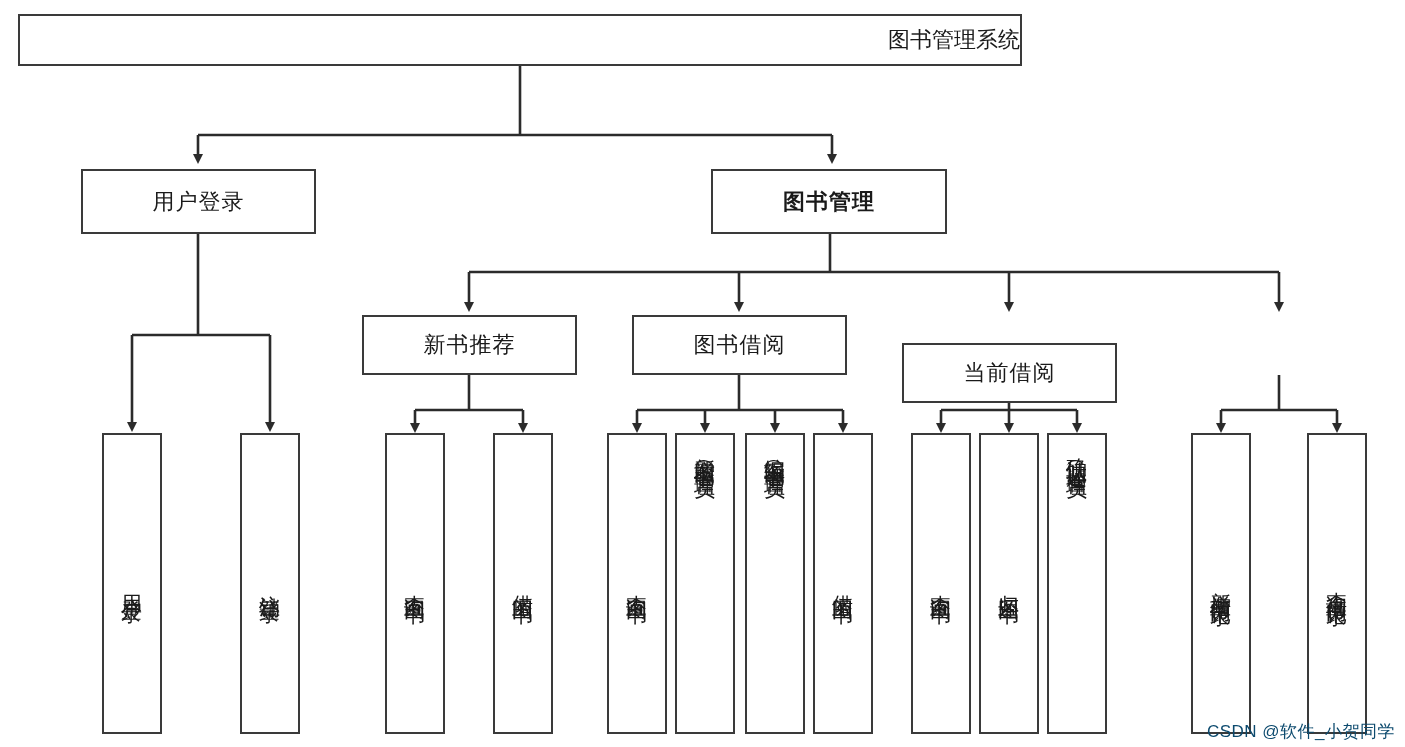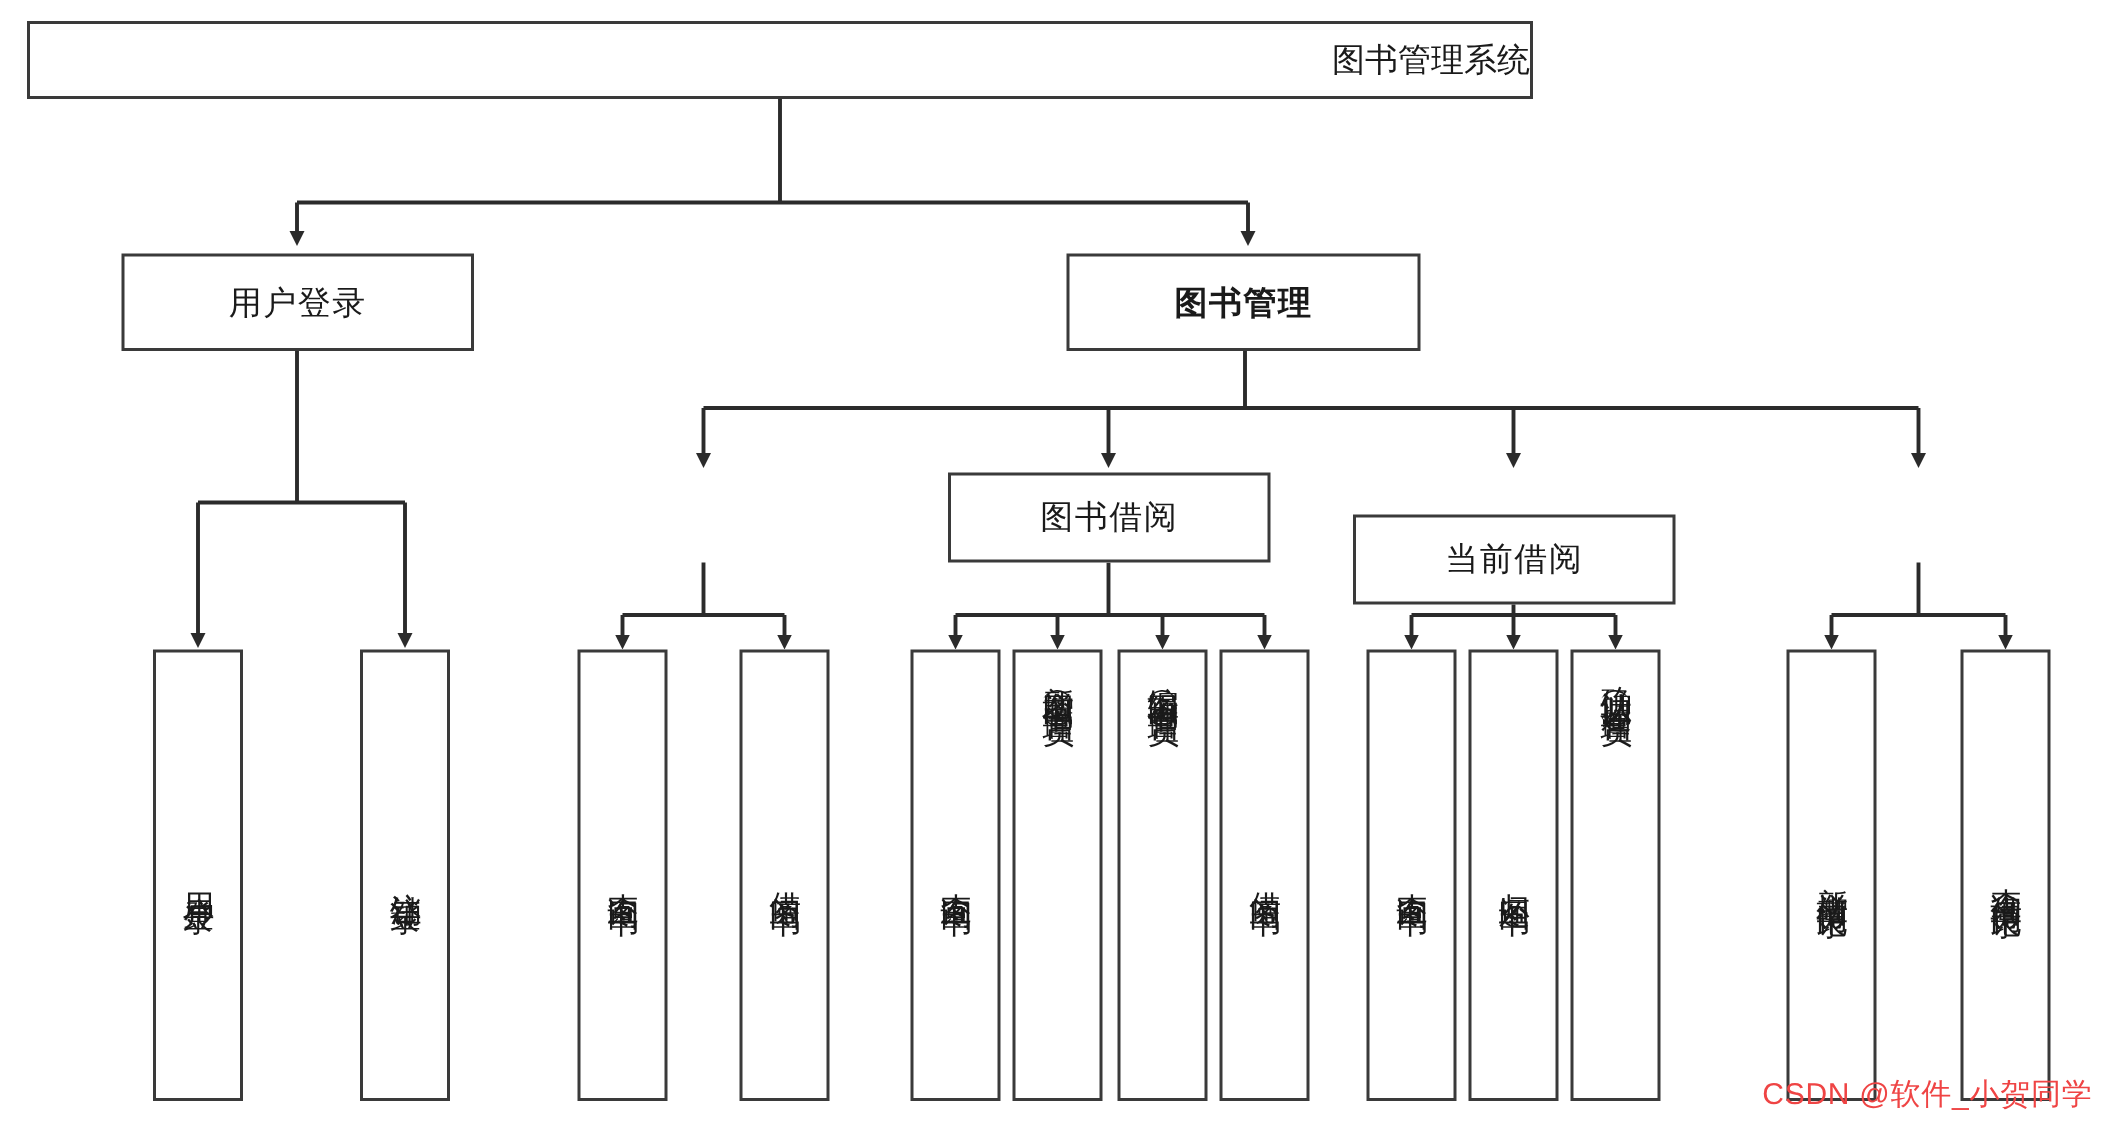--- a/index.html
+++ b/index.html
@@ -58,22 +58,22 @@
     padding: 4px 0;
   }
   .node.vert.toptext {
     justify-content: flex-start;
     padding-top: 6px;
   }
   .watermark {
     position: absolute;
     right: 10px;
     bottom: 4px;
-    font-size: 20px;
-    color: #ef4444;
+    font-size: 17px;
+    color: #0c4a6e;
     letter-spacing: 0.5px;
     z-index: 3;
     white-space: nowrap;
   }
 </style>
 </head>
 <body>
 
 <div id="diagram-root">
 
@@ -131,20 +131,23 @@
     <span>图书管理系统</span>
   </div>
 
   <div class="node horiz" style="left:81px; top:169px; width:235px; height:65px;">
     <span>用户登录</span>
   </div>
   <div class="node horiz" style="left:711px; top:169px; width:236px; height:65px;font-weight:bold;">
     <span>图书管理</span>
   </div>
 
+  <div class="node horiz" style="left:362px; top:315px; width:215px; height:60px;">
+    <span>新书推荐</span>
+  </div>
   <div class="node horiz" style="left:632px; top:315px; width:215px; height:60px;">
     <span>图书借阅</span>
   </div>
   <div class="node horiz" style="left:902px; top:315px; width:215px; height:60px;margin-top:28px;">
     <span>当前借阅</span>
   </div>
 
   <div class="node vert" style="left:102px; top:433px; width:60px; height:301px;">
     <span>用户登录</span>
   </div>

